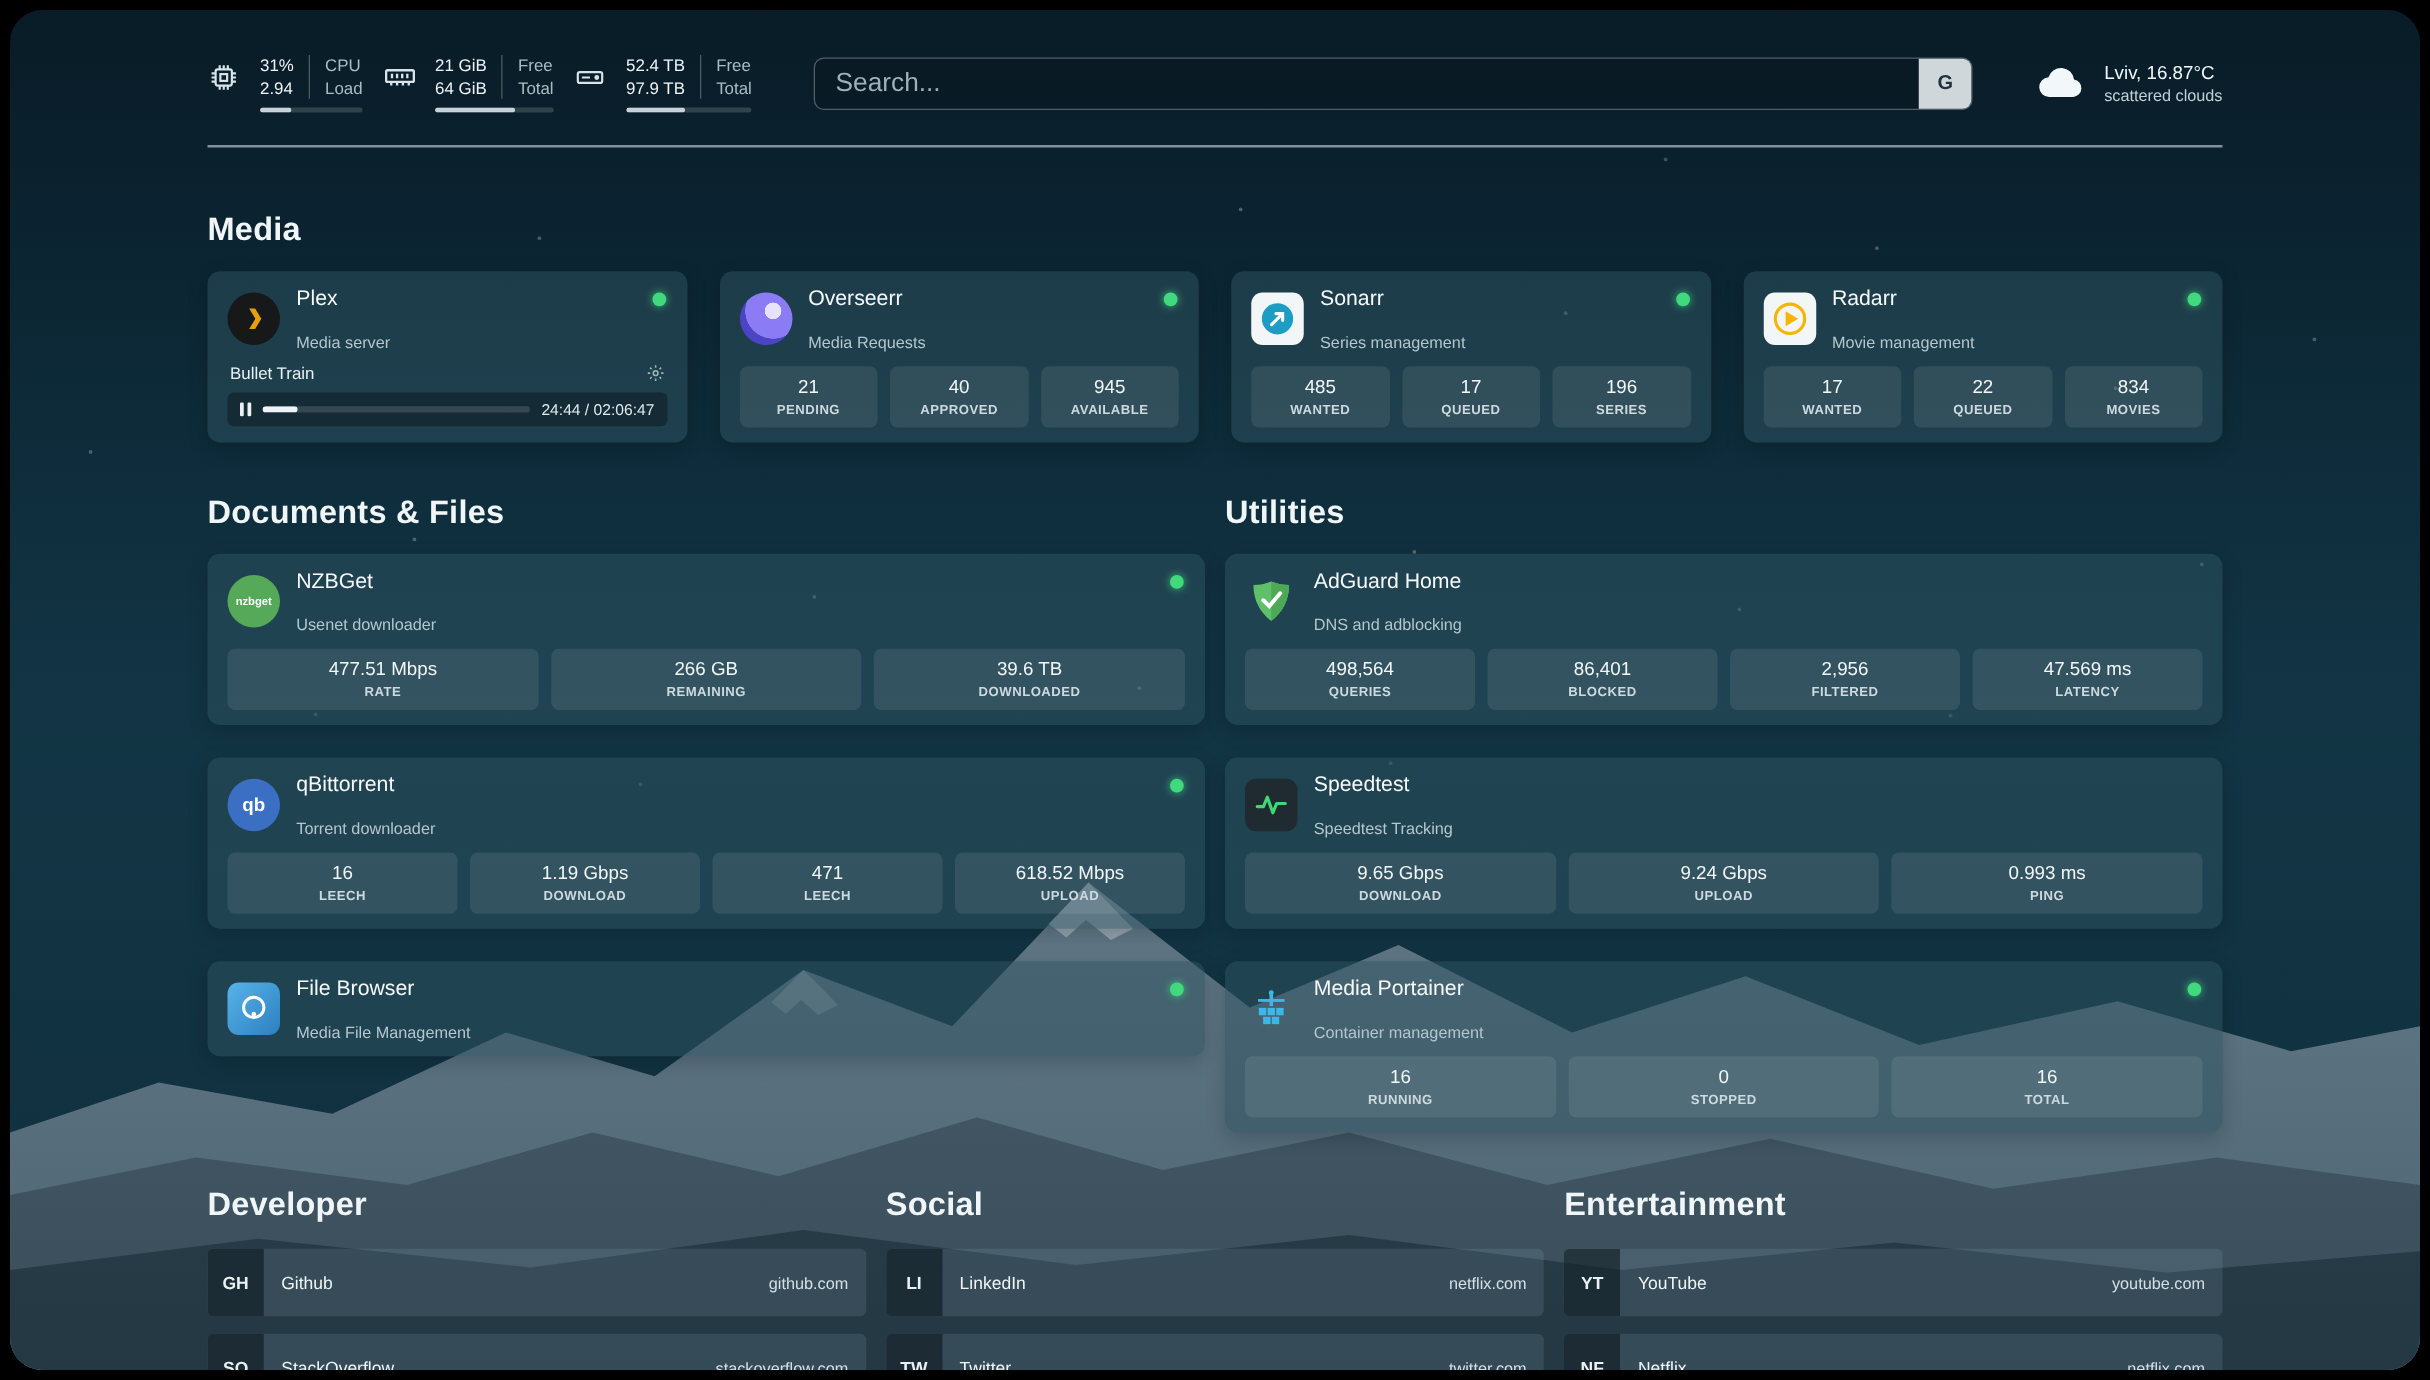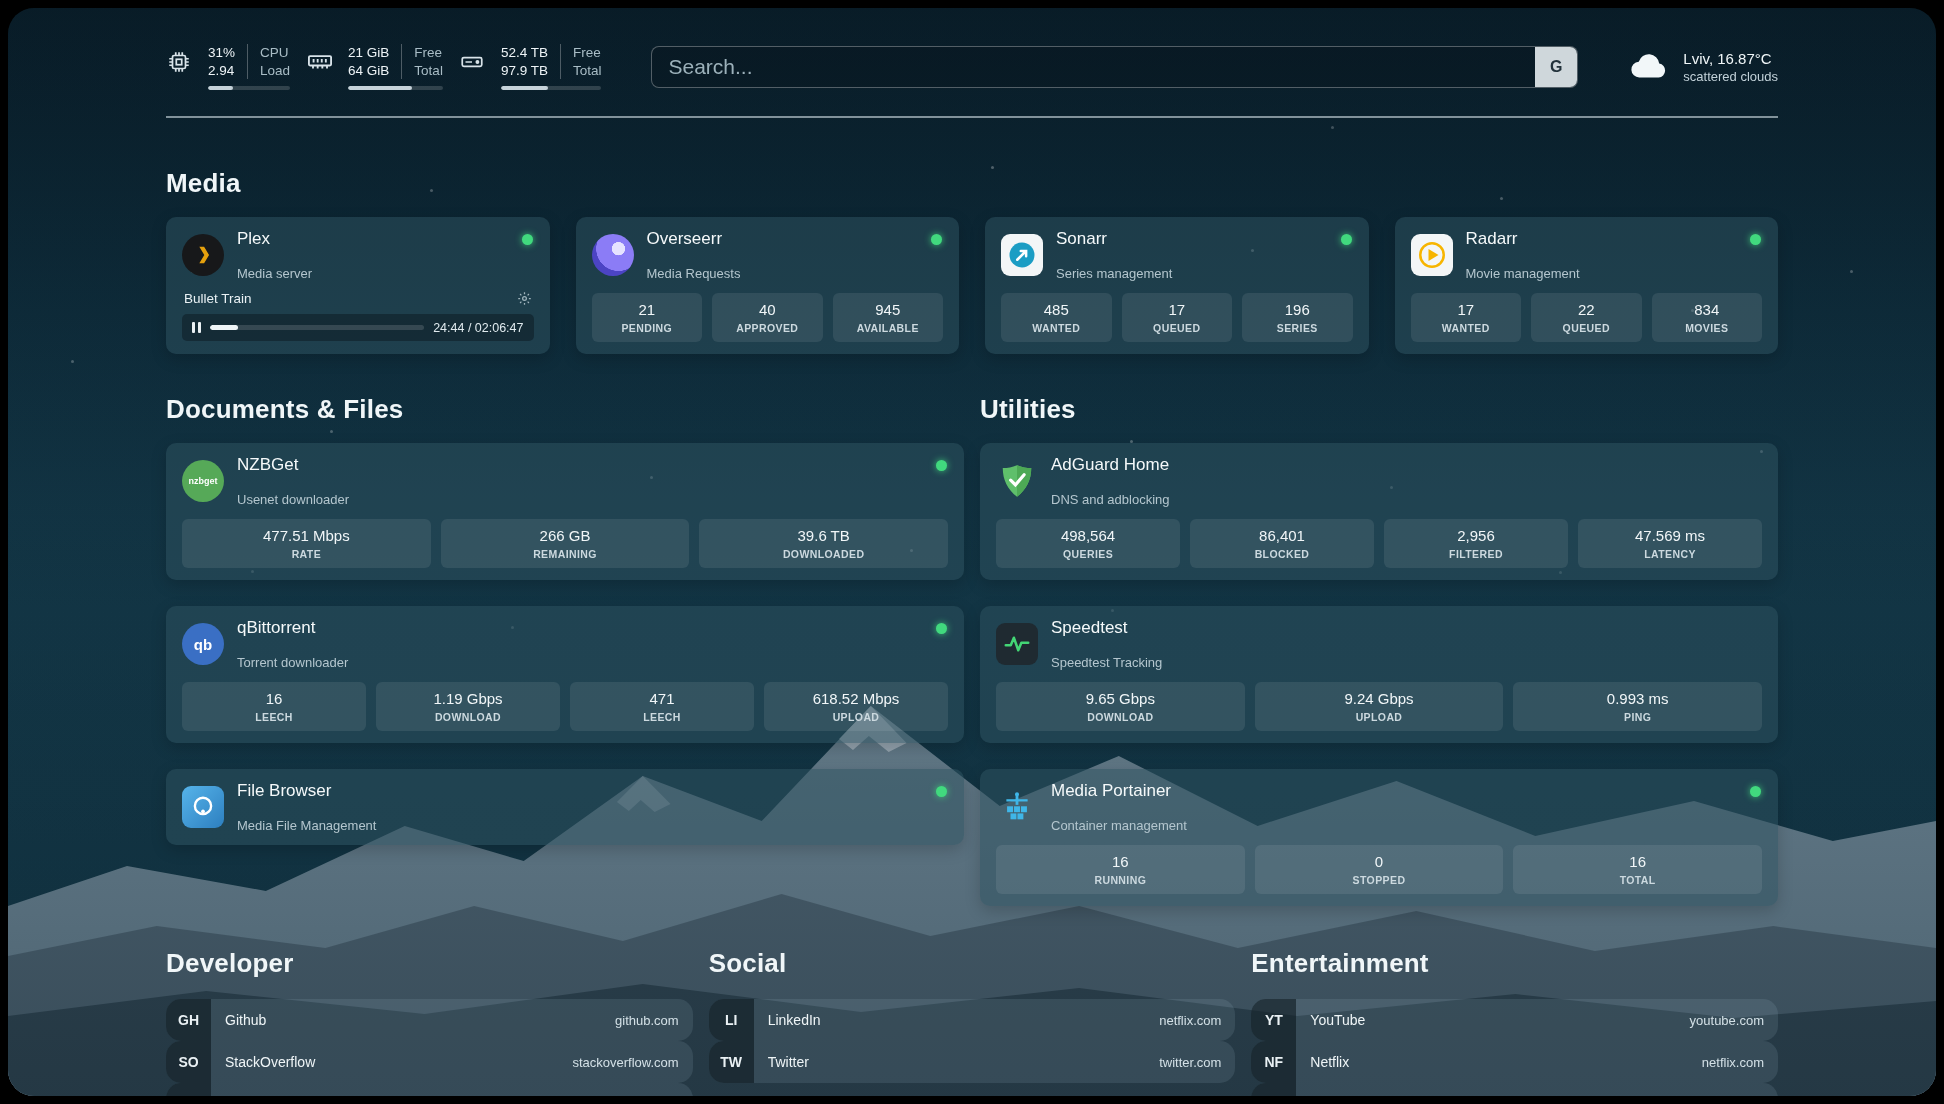--- a/index.html
+++ b/index.html
@@ -83,22 +83,22 @@
     background:radial-gradient(circle at 63% 35%, #e6e2ff 0 17%, #8b7cf6 18% 58%, #4c44c4 59% 100%); }
   .icon-sonarr,.icon-radarr { background:#f3f6f7; border-radius:9px; }
   .icon-nzbget { background:#56a958; border-radius:50%; color:#fff; font-size:9px; font-weight:700; }
   .icon-qb { background:#3a6fc4; border-radius:50%; color:#fff; font-weight:700; font-size:15px; }
   .icon-fb { background:linear-gradient(135deg,#56b4ea,#2d7fc0); border-radius:9px; }
   .icon-speedtest { background:#1f2a31; border-radius:9px; }
 
   
   .bookmarks { display:grid; grid-template-columns:1fr 1fr 1fr; gap:16px; margin-top:42px; padding-bottom:30px; }
   .bm-title { margin-bottom:20px; }
-  .bm-row { display:flex; align-items:center; height:42px; background:rgba(168,200,214,0.13); border-radius:15px;
-    overflow:hidden; cursor:pointer; }
+  .bm-row { display:flex; align-items:center; height:54px; background:rgba(168,200,214,0.13); border-radius:5px;
+    margin-bottom:14px; overflow:hidden; cursor:pointer; }
   .bm-abbr { width:45px; align-self:stretch; background:rgba(7,18,24,0.55); color:#eaf1f4; font-weight:700;
     font-size:14px; display:flex; align-items:center; justify-content:center; }
   .bm-name { font-size:14px; color:#eff5f7; padding-left:14px; }
   .bm-url { margin-left:auto; font-size:13px; color:#d3e0e6; padding-right:14px; }
 </style>
 </head>
 <body>
 
 <div class="screen">
   <svg class="mountains" viewBox="0 0 1944 520" preserveAspectRatio="none">

